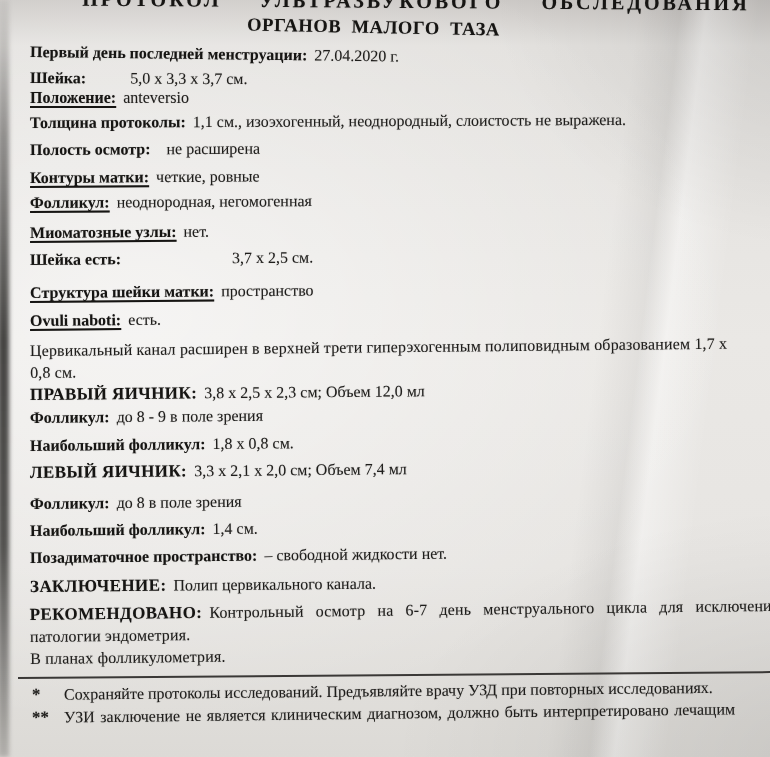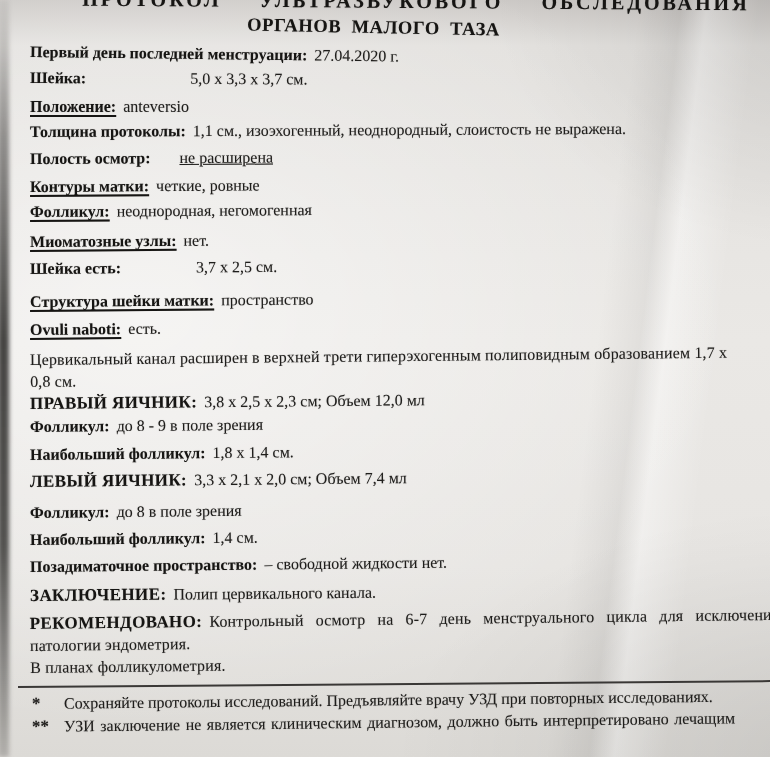--- a/index.html
+++ b/index.html
@@ -25,23 +25,23 @@
   .content{
     position:absolute;left:0;top:0;right:0;
     padding:0 8px 0 30px;
     text-shadow:0 0 1px rgba(45,42,40,.35);
   }
   .row{line-height:20px;font-size:16px;transform:rotate(var(--tilt,0deg));transform-origin:0 50%;white-space:nowrap;}
   .lbl{font-weight:bold;color:#161513;}
   .u{text-decoration:underline;text-decoration-thickness:2px;text-underline-offset:3px;}
   .caps{font-size:17px;letter-spacing:.4px;}
   .val{margin-left:7px;}
-  .g100{margin-left:104px;}
-  .g75{margin-left:75px;}
-  .g12{margin-left:29px;text-decoration:underline;}
+  .g100{margin-left:44px;}
+  .g75{margin-left:111px;}
+  .g12{margin-left:16px;}
   .title1{
     font-weight:bold;font-size:20px;letter-spacing:3px;word-spacing:30px;
     text-align:center;white-space:nowrap;margin:-9px 0 0 40px;line-height:20px;
     transform:rotate(.4deg);color:#161513;
   }
   .title2{
     font-weight:bold;font-size:18.5px;letter-spacing:.6px;word-spacing:5px;
     text-align:center;margin:6px 45px 0 0;line-height:20px;
     transform:rotate(1.1deg);color:#161513;
   }
@@ -65,21 +65,21 @@
 
     <div class="title1">ПРОТОКОЛ УЛЬТРАЗВУКОВОГО ОБСЛЕДОВАНИЯ</div>
     <div class="title2">ОРГАНОВ МАЛОГО ТАЗА</div>
 
     <div class="row" style="--tilt:.7deg;margin-top:5px">
       <span class="lbl">Первый день последней менструации:</span><span class="val">27.04.2020 г.</span>
     </div>
     <div class="row" style="--tilt:.3deg;margin-top:6px">
       <span class="lbl">Шейка:</span><span class="val g100">5,0 х 3,3 х 3,7 см.</span>
     </div>
-    <div class="row" style="--tilt:0deg;margin-top:9px">
+    <div class="row" style="--tilt:0deg;">
       <span class="lbl u">Положение:</span><span class="val">anteversio</span>
     </div>
     <div class="row" style="--tilt:-.3deg;margin-top:5px">
       <span class="lbl">Толщина протоколы:</span><span class="val">1,1 см., изоэхогенный, неоднородный, слоистость не выражена.</span>
     </div>
     <div class="row" style="--tilt:-.35deg;margin-top:7px">
       <span class="lbl">Полость осмотр:</span><span class="val g12">не расширена</span>
     </div>
     <div class="row" style="--tilt:-.4deg;margin-top:8px">
       <span class="lbl u">Контуры матки:</span><span class="val">четкие, ровные</span>
@@ -105,21 +105,21 @@
       <div>0,8 см.</div>
     </div>
 
     <div class="row" style="--tilt:-.55deg;margin-top:0px;line-height:21px">
       <span class="lbl caps">ПРАВЫЙ ЯИЧНИК:</span><span class="val">3,8 х 2,5 х 2,3 см; Объем 12,0 мл</span>
     </div>
     <div class="row" style="--tilt:-.55deg;margin-top:3px">
       <span class="lbl">Фолликул:</span><span class="val">до 8 - 9 в поле зрения</span>
     </div>
     <div class="row" style="--tilt:-.6deg;margin-top:8px">
-      <span class="lbl">Наибольший фолликул:</span><span class="val">1,8 х 1,4 см.</span>
+      <span class="lbl">Наибольший фолликул:</span><span class="val">1,8 х 0,8 см.</span>
     </div>
     <div class="row" style="--tilt:-.6deg;margin-top:6px;line-height:21px">
       <span class="lbl caps">ЛЕВЫЙ ЯИЧНИК:</span><span class="val">3,3 х 2,1 х 2,0 см; Объем 7,4 мл</span>
     </div>
     <div class="row" style="--tilt:-.6deg;margin-top:11px">
       <span class="lbl">Фолликул:</span><span class="val">до 8 в поле зрения</span>
     </div>
     <div class="row" style="--tilt:-.6deg;margin-top:7px">
       <span class="lbl">Наибольший фолликул:</span><span class="val">1,4 см.</span>
     </div>

